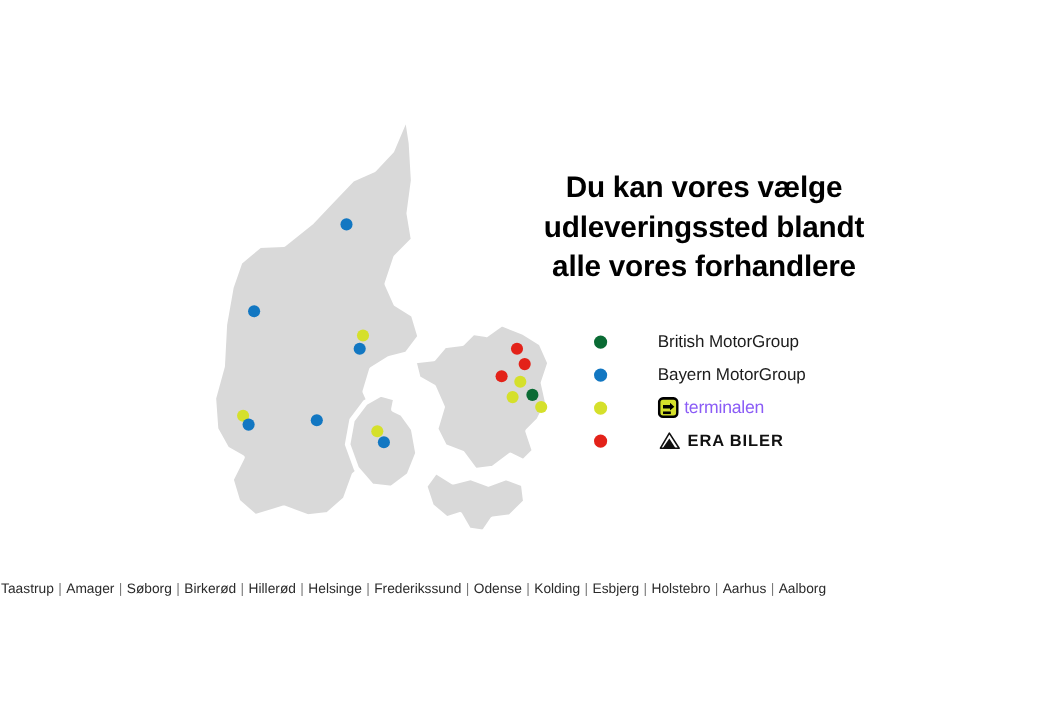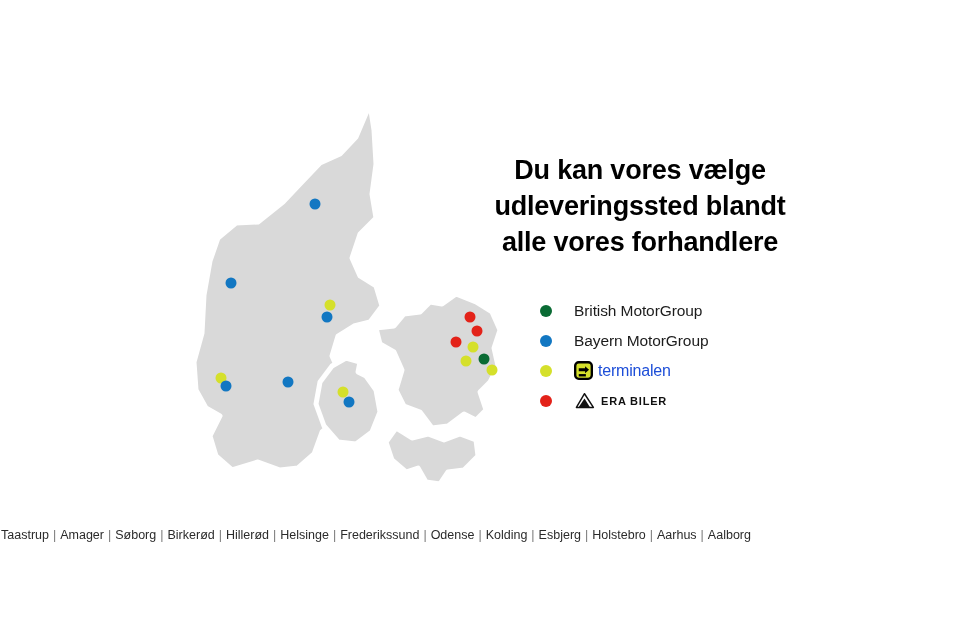--- a/index.html
+++ b/index.html
@@ -62,20 +62,21 @@
     position: absolute;
     left: 540px;
     top: 298px;
     width: 280px;
   }
   .legend-row {
     display: flex;
     align-items: center;
     height: 25px;
     margin-bottom: 5px;
+    gap: 24px;
   }
   .legend-swatch {
     width: 12px;
     height: 12px;
     border-radius: 50%;
     flex: 0 0 12px;
   }
   .legend-label {
     margin-left: 22px;
     font-size: 15.5px;
@@ -84,37 +85,37 @@
     letter-spacing: -0.1px;
   }
   .legend-logo-wrap {
     margin-left: 22px;
     display: flex;
     align-items: center;
     white-space: nowrap;
   }
   .legend-logo-wrap .brandtext {
     font-size: 16px;
-    color: #1d4ed8;
+    color: #8b5cf6;
     letter-spacing: -0.2px;
   }
   .term-mark {
     width: 19px;
     height: 19px;
     margin-right: 5px;
     flex: 0 0 19px;
   }
   .era-mark {
     width: 21px;
     height: 18px;
     margin-right: 6px;
     flex: 0 0 21px;
   }
   .era-text {
-    font-size: 11px;
+    font-size: 15px;
     font-weight: bold;
     letter-spacing: 0.8px;
     color: #111111;
   }
 
   
   #city-list {
     position: absolute;
     left: 0;
     top: 528px;

